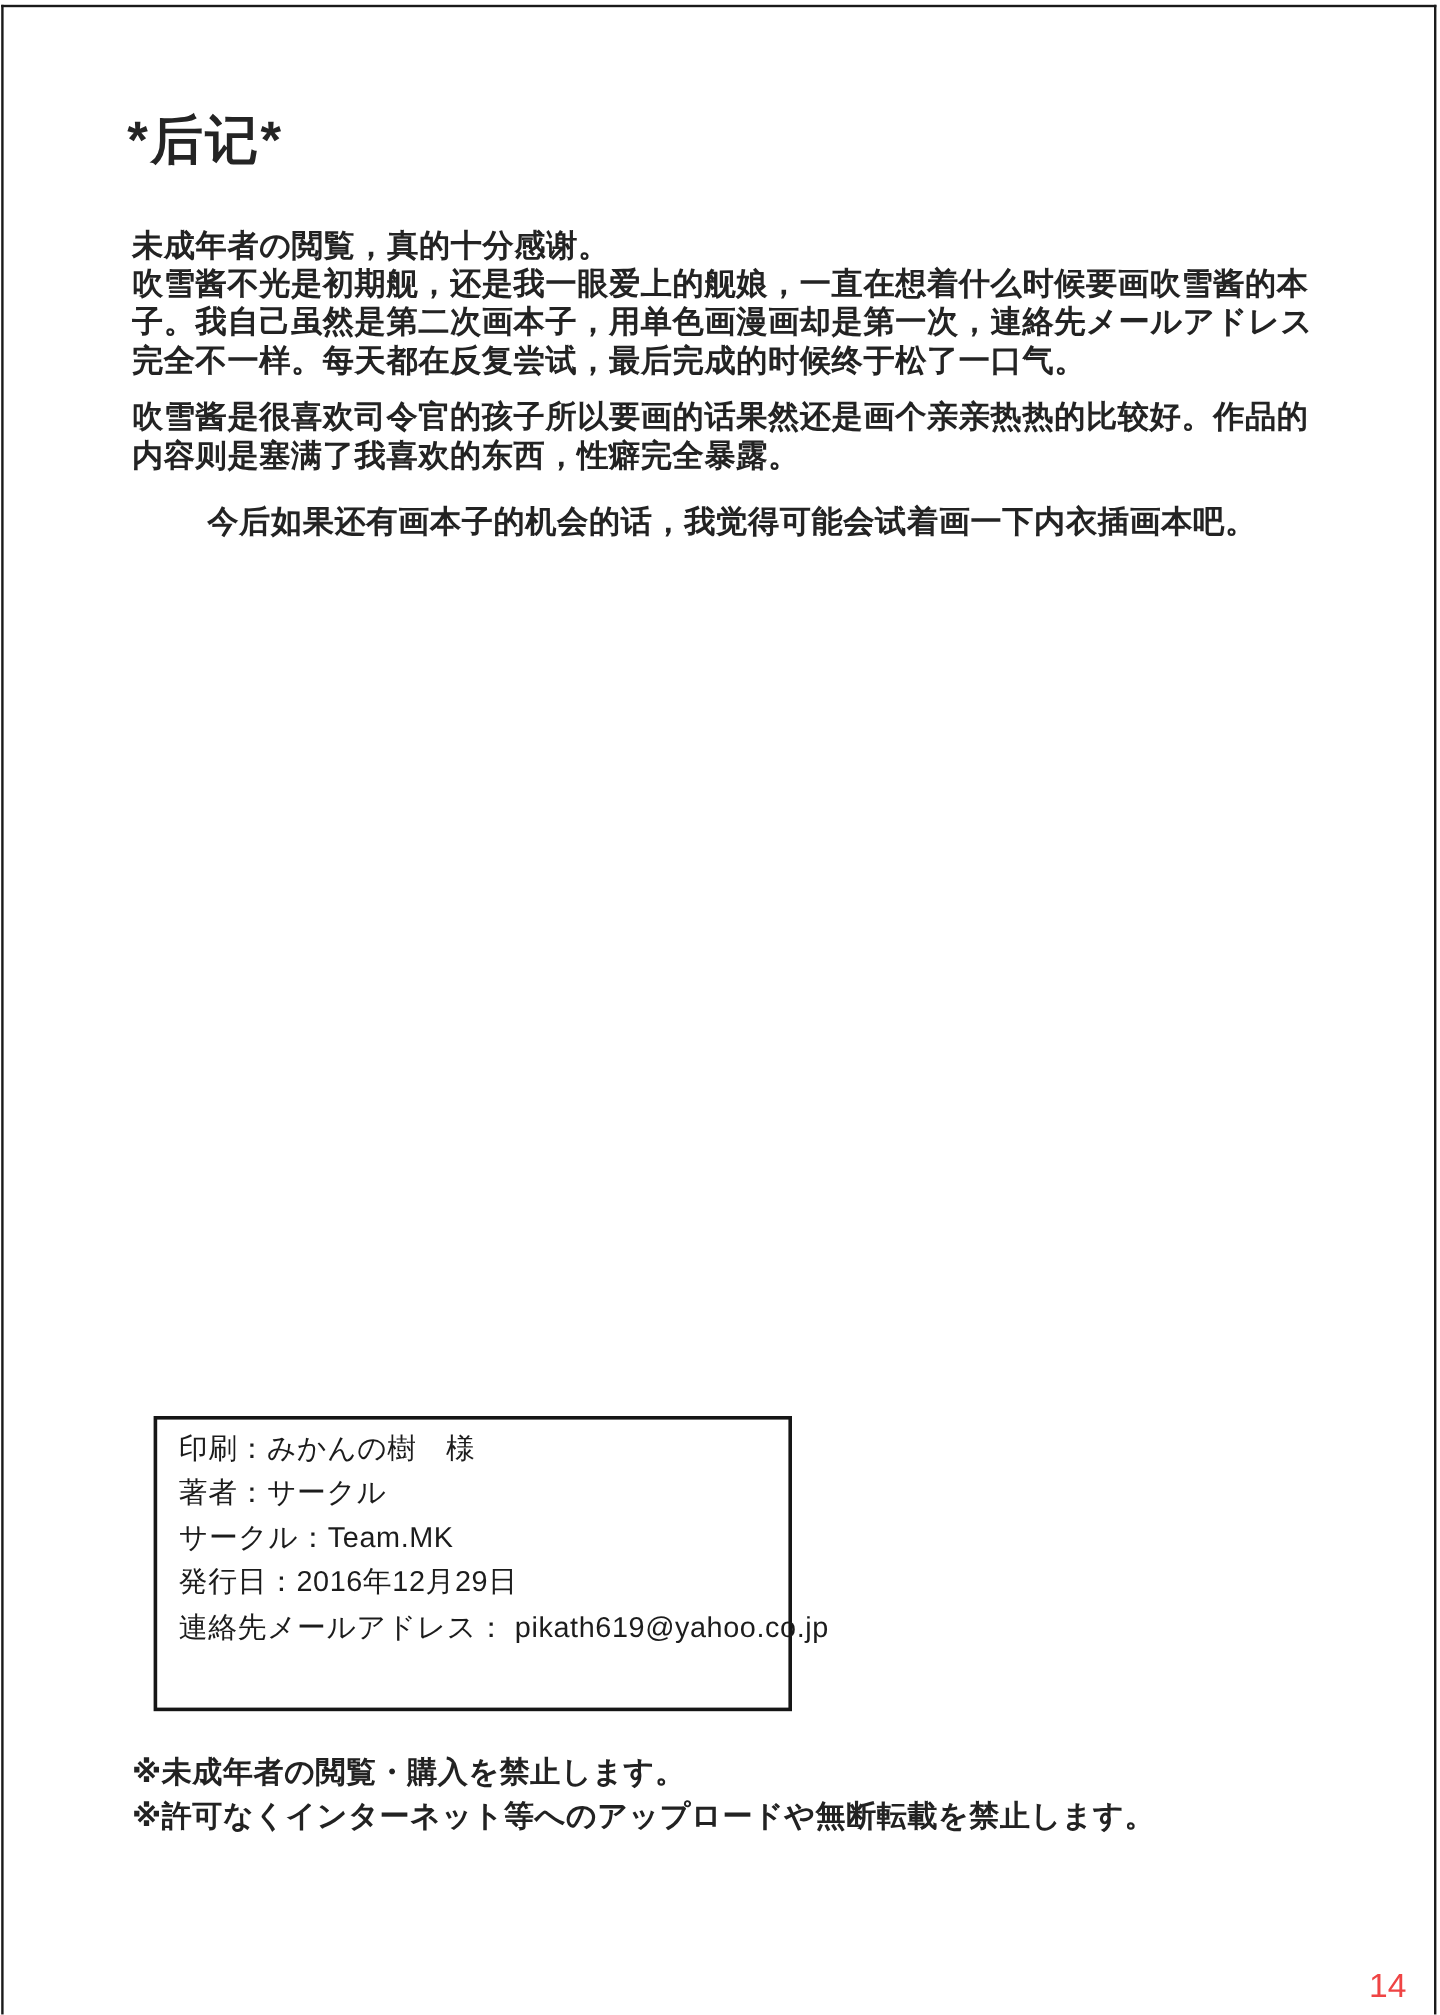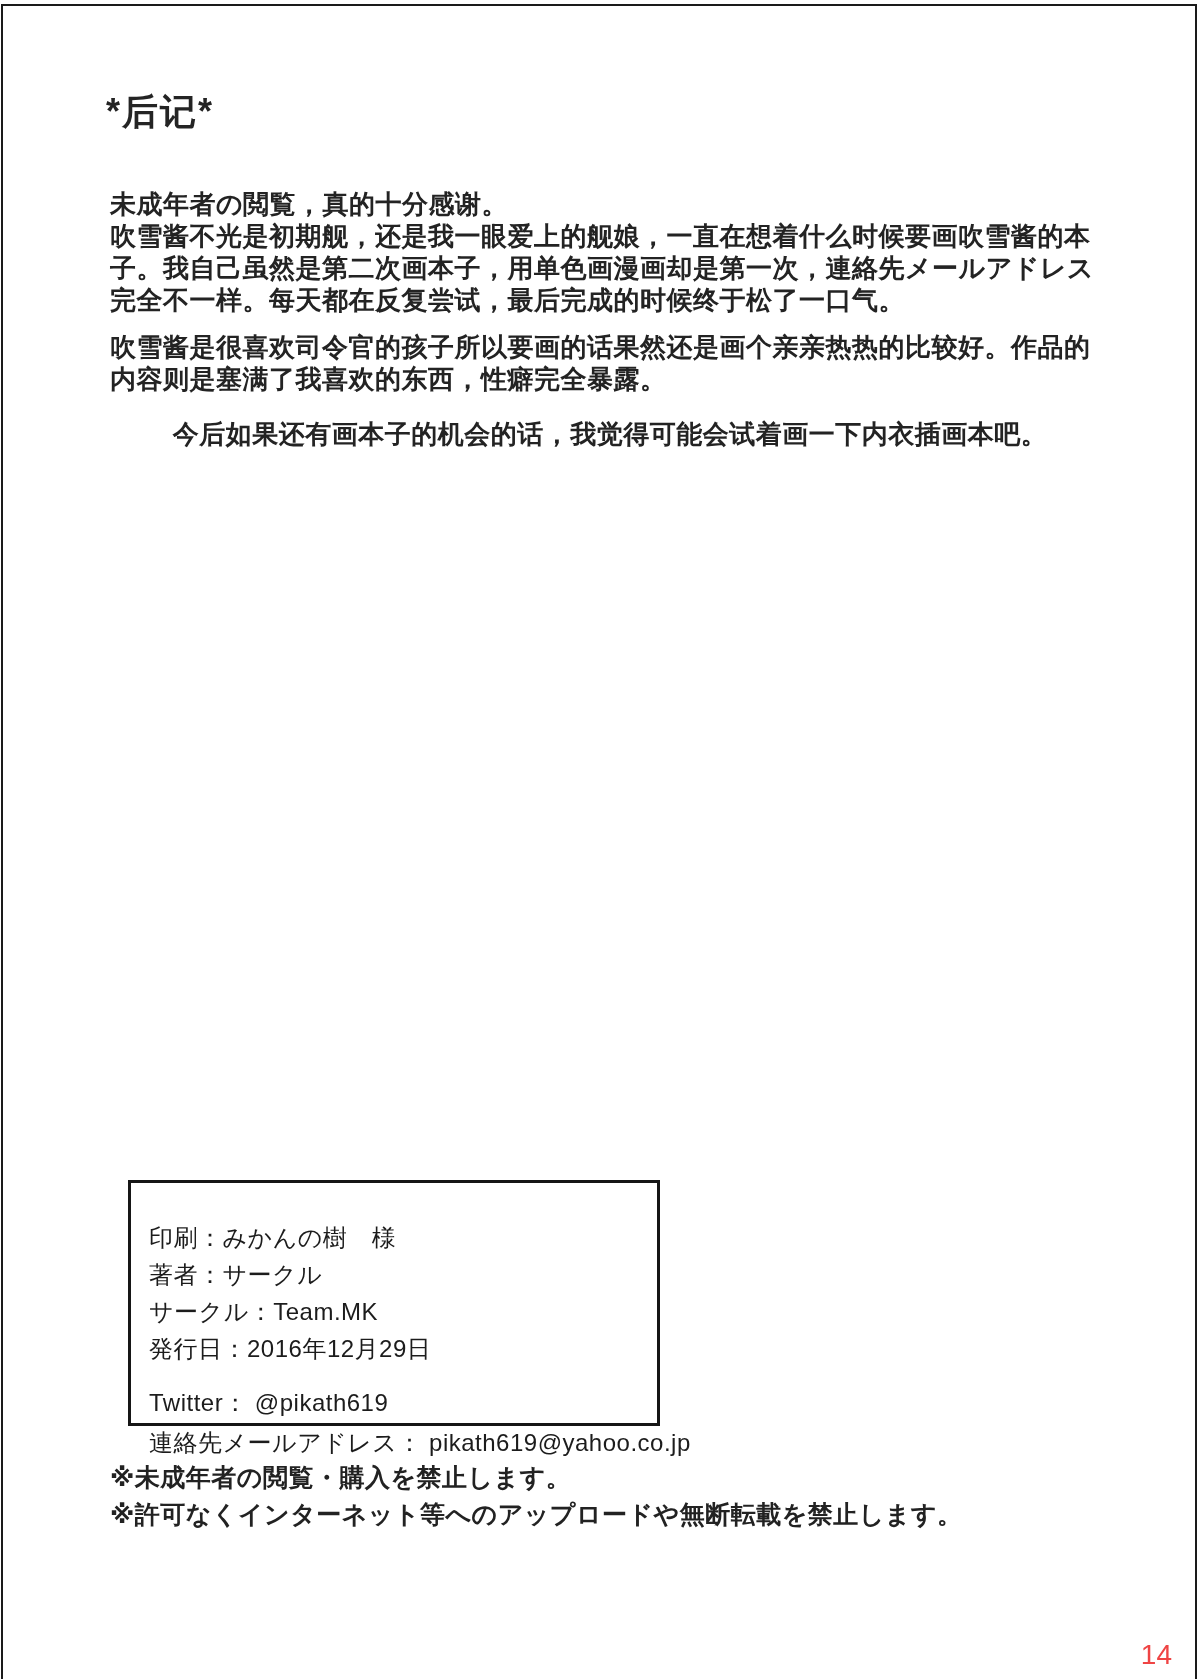--- a/index.html
+++ b/index.html
@@ -25,21 +25,21 @@
     border-top: 2px solid #1a1a1a;
     border-left: 2px solid #1a1a1a;
     border-right: 2px solid #1a1a1a;
     pointer-events: none;
   }
   .title {
     position: absolute;
     left: 106px;
     top: 88px;
     margin: 0;
-    font-size: 36px;
+    font-size: 44px;
     font-weight: bold;
     letter-spacing: 2px;
     color: #242424;
   }
   .para {
     position: absolute;
     left: 110px;
     width: 1000px;
     font-size: 26px;
     font-weight: bold;
@@ -52,21 +52,21 @@
   .p2 { top: 331px; }
   .p3 { top: 418px; text-align: center; }
   .credits-box {
     position: absolute;
     left: 128px;
     top: 1180px;
     width: 532px;
     height: 246px;
     border: 3px solid #161616;
     box-sizing: border-box;
-    padding: 36px 0 0 18px;
+    padding: 6px 0 0 18px;
   }
   .credit-line {
     font-size: 24px;
     font-weight: 500;
     line-height: 37px;
     letter-spacing: 0.5px;
     color: #1c1c1c;
     white-space: nowrap;
   }
   .credit-line.contact-first { margin-top: 16px; }
@@ -114,21 +114,20 @@
 
   <div class="para p3">
     <div>今后如果还有画本子的机会的话，我觉得可能会试着画一下内衣插画本吧。</div>
   </div>
 
   <div class="credits-box">
     <div class="credit-line">印刷：みかんの樹　様</div>
     <div class="credit-line">著者：サークル</div>
     <div class="credit-line">サークル：Team.MK</div>
     <div class="credit-line">発行日：2016年12月29日</div>
-    <div class="credit-line contact contact-first">Twitter： @pikath619</div>
     <div class="credit-line contact">連絡先メールアドレス： pikath619@yahoo.co.jp</div>
   </div>
 
   <div class="notices">
     <div>※未成年者の閲覧・購入を禁止します。</div>
     <div>※許可なくインターネット等へのアップロードや無断転載を禁止します。</div>
   </div>
 
   <div class="page-number">14</div>
 </div>

